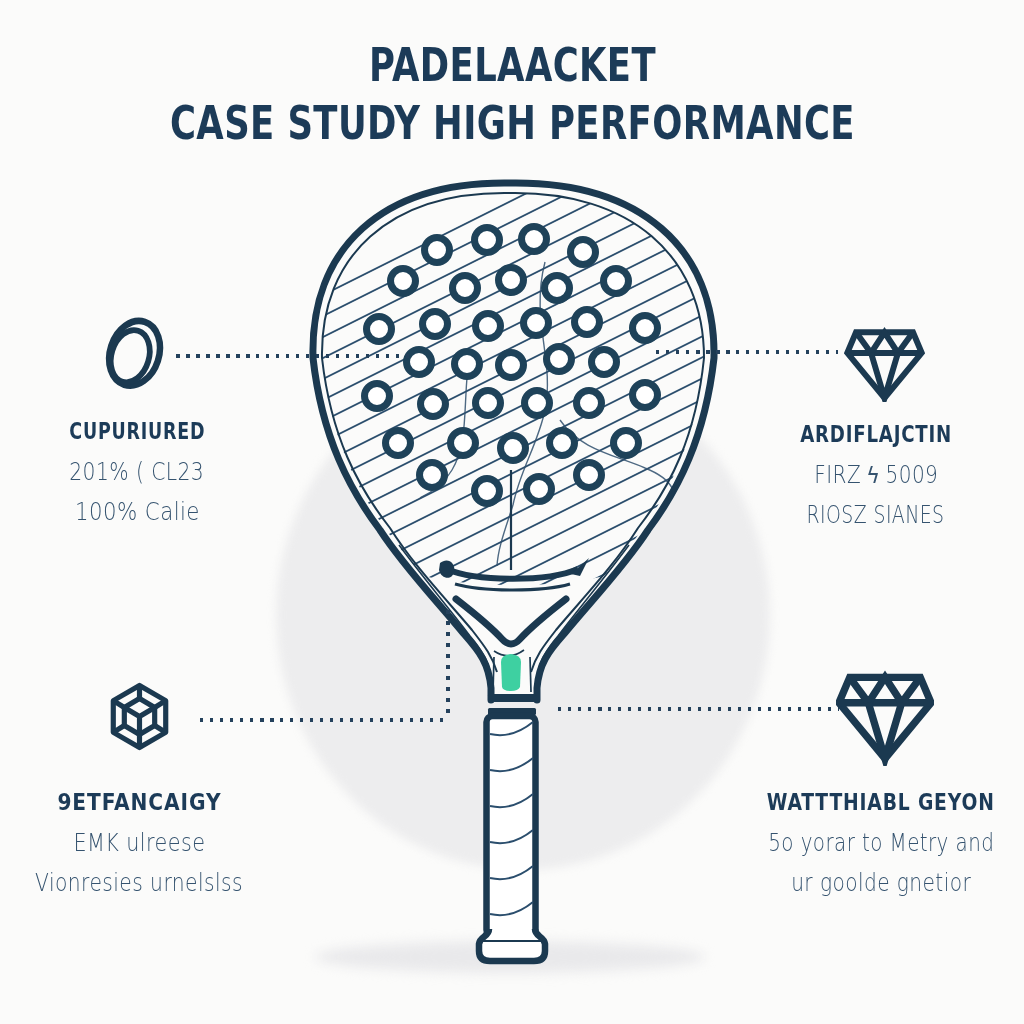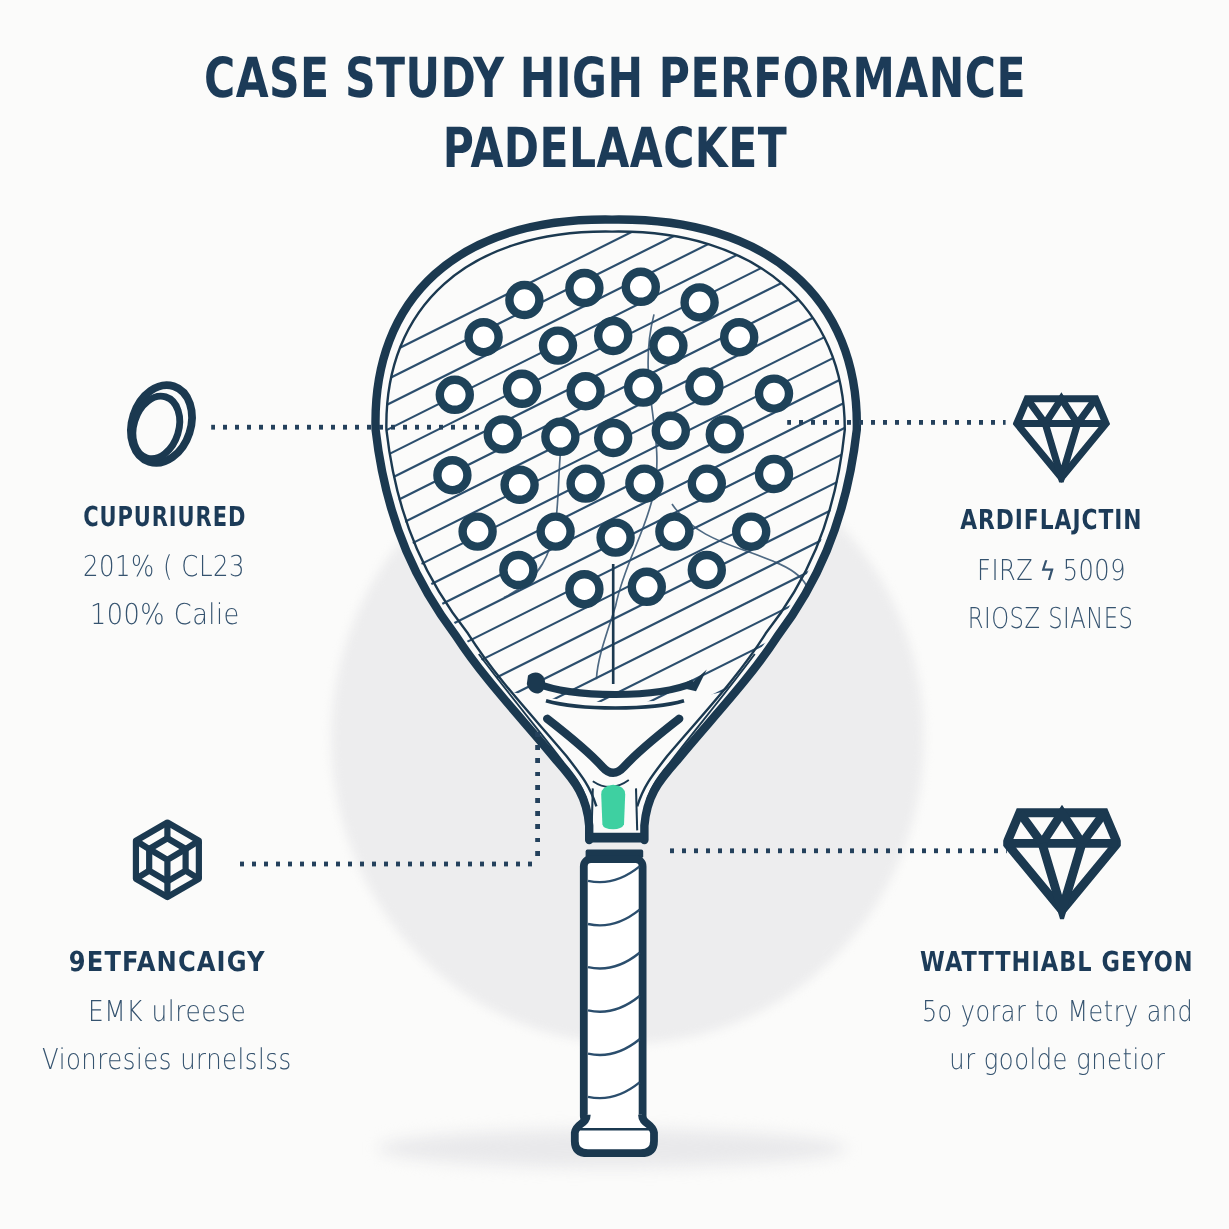--- a/index.html
+++ b/index.html
@@ -215,22 +215,22 @@
 <svg class="icon" id="icon-gem-br" viewBox="0 0 100 96">
   <g fill="none" stroke="#1b3950" stroke-width="7.5" stroke-linejoin="miter">
     <path d="M 14,8 L 86,8 L 97,34 L 50,91 L 3,34 Z"></path>
     <path d="M 3,34 L 97,34"></path>
     <path d="M 14,8 L 33,34 L 50,8 L 67,34 L 86,8"></path>
     <path d="M 33,34 L 50,91 L 67,34"></path>
   </g>
 </svg>
 
 <div class="title">
+  <div><span class="line" style="transform: scaleX(0.7696);">PADELAACKET</span></div>
   <div><span class="line" style="transform: scaleX(0.7706);">CASE STUDY HIGH PERFORMANCE</span></div>
-  <div><span class="line" style="transform: scaleX(0.7696);">PADELAACKET</span></div>
 </div>
 
 <div class="callout" id="callout-top-left">
   <span class="heading"><span style="transform: scaleX(0.7617);">CUPURIURED</span></span>
   <span class="sub"><span style="transform: scaleX(0.8469);">201% ( CL23</span></span>
   <span class="sub"><span style="transform: scaleX(0.8877);">100% Calie</span></span>
 </div>
 <div class="callout" id="callout-top-right">
   <span class="heading"><span style="transform: scaleX(0.7906);">ARDIFLAJCTIN</span></span>
   <span class="sub"><span style="transform: scaleX(0.8348);">FIRZ ϟ 5009</span></span>

